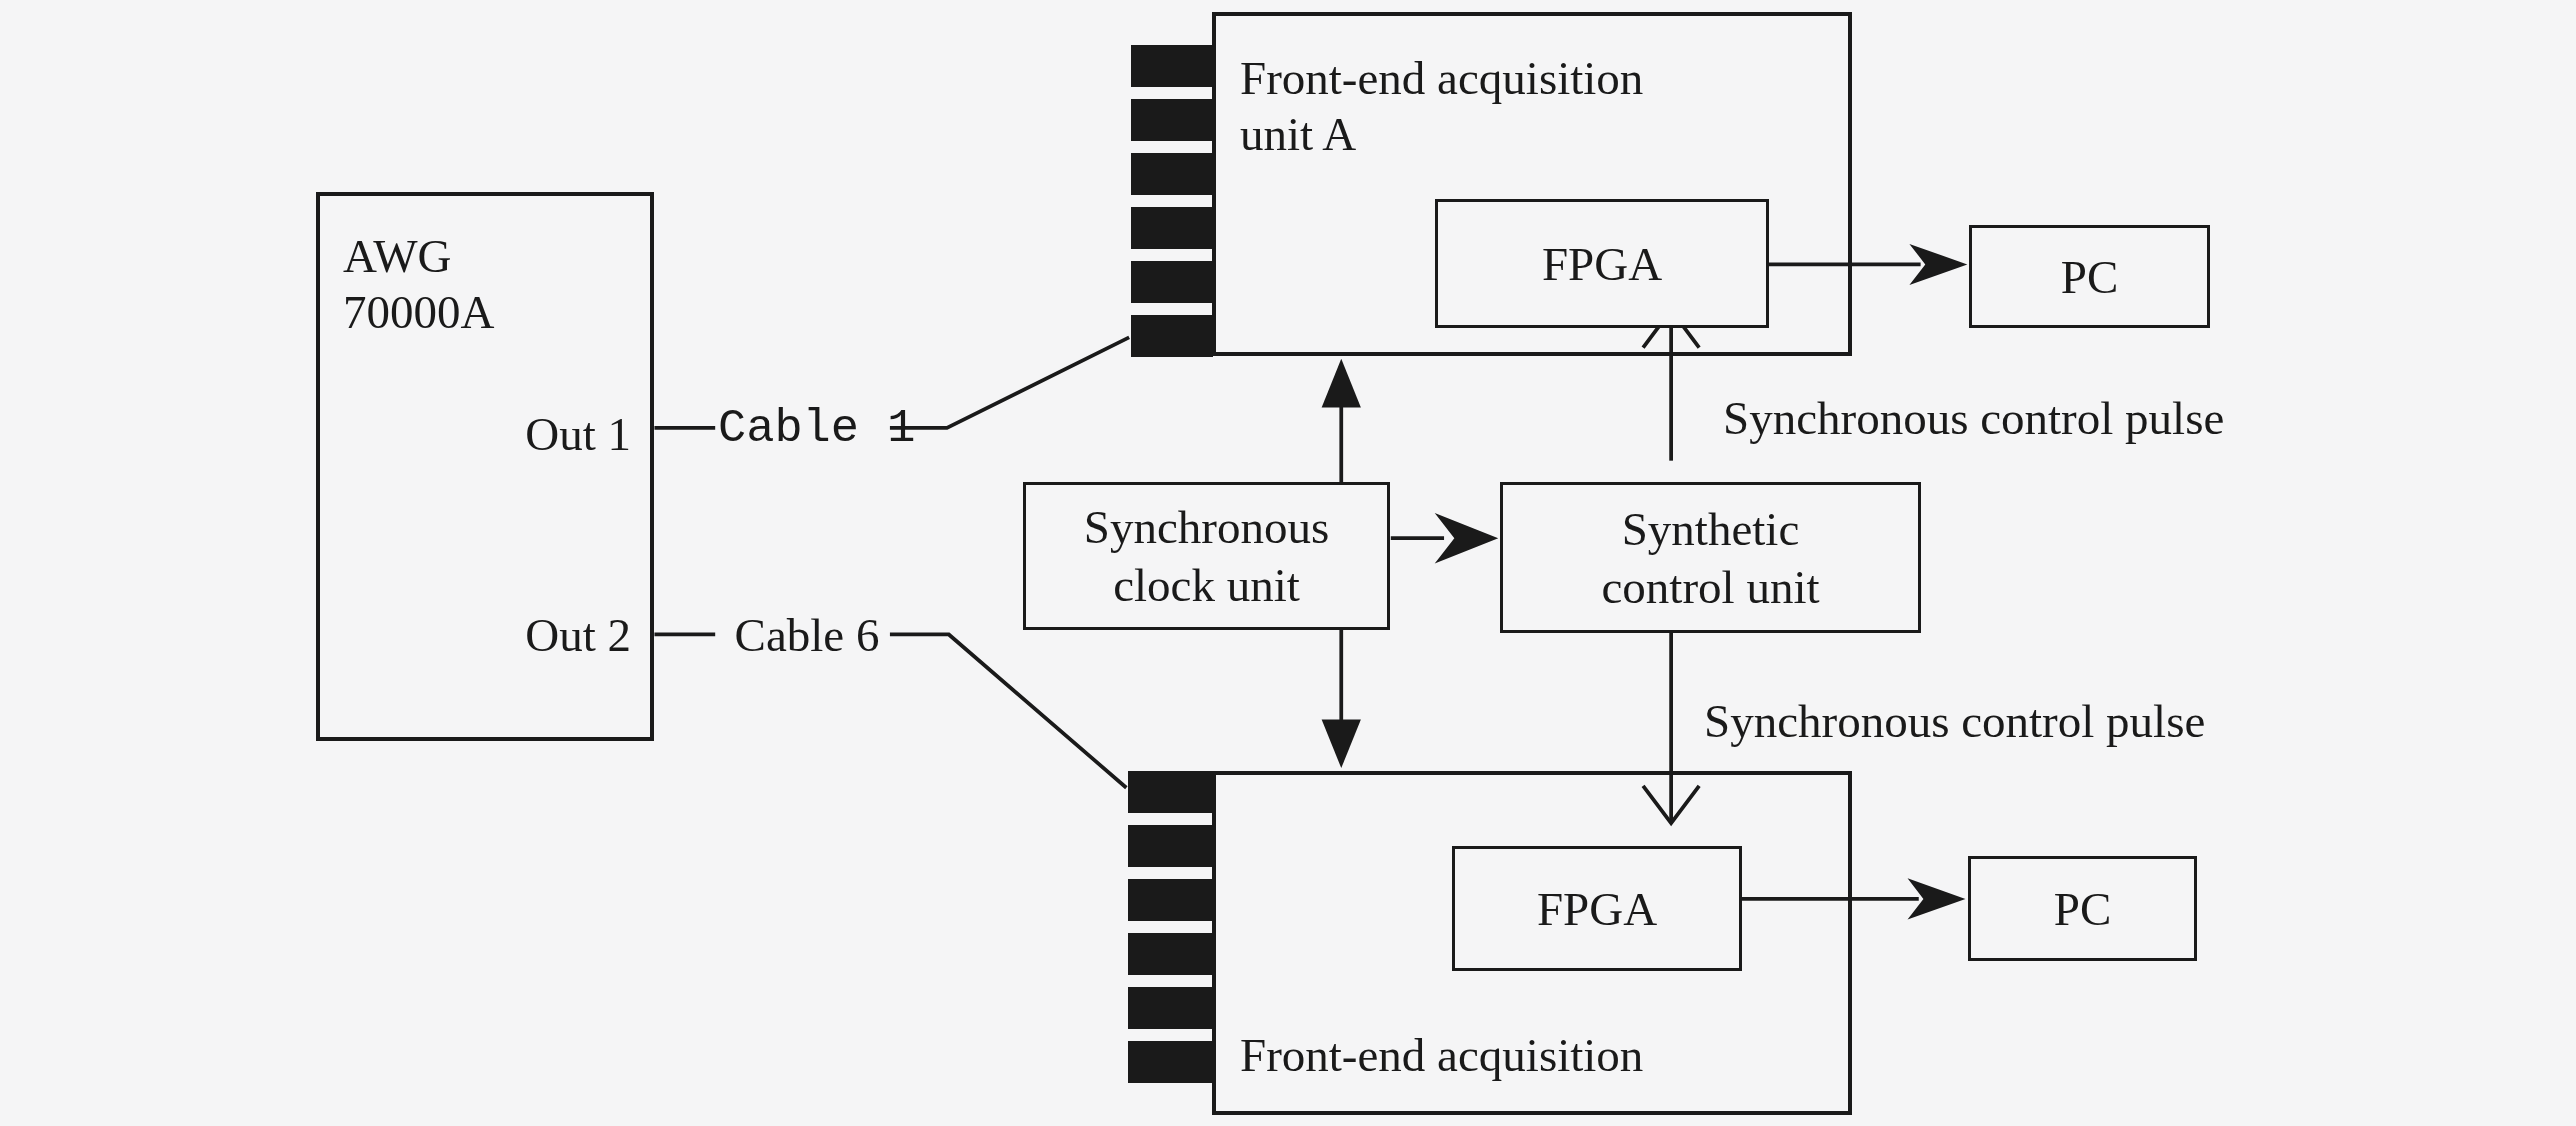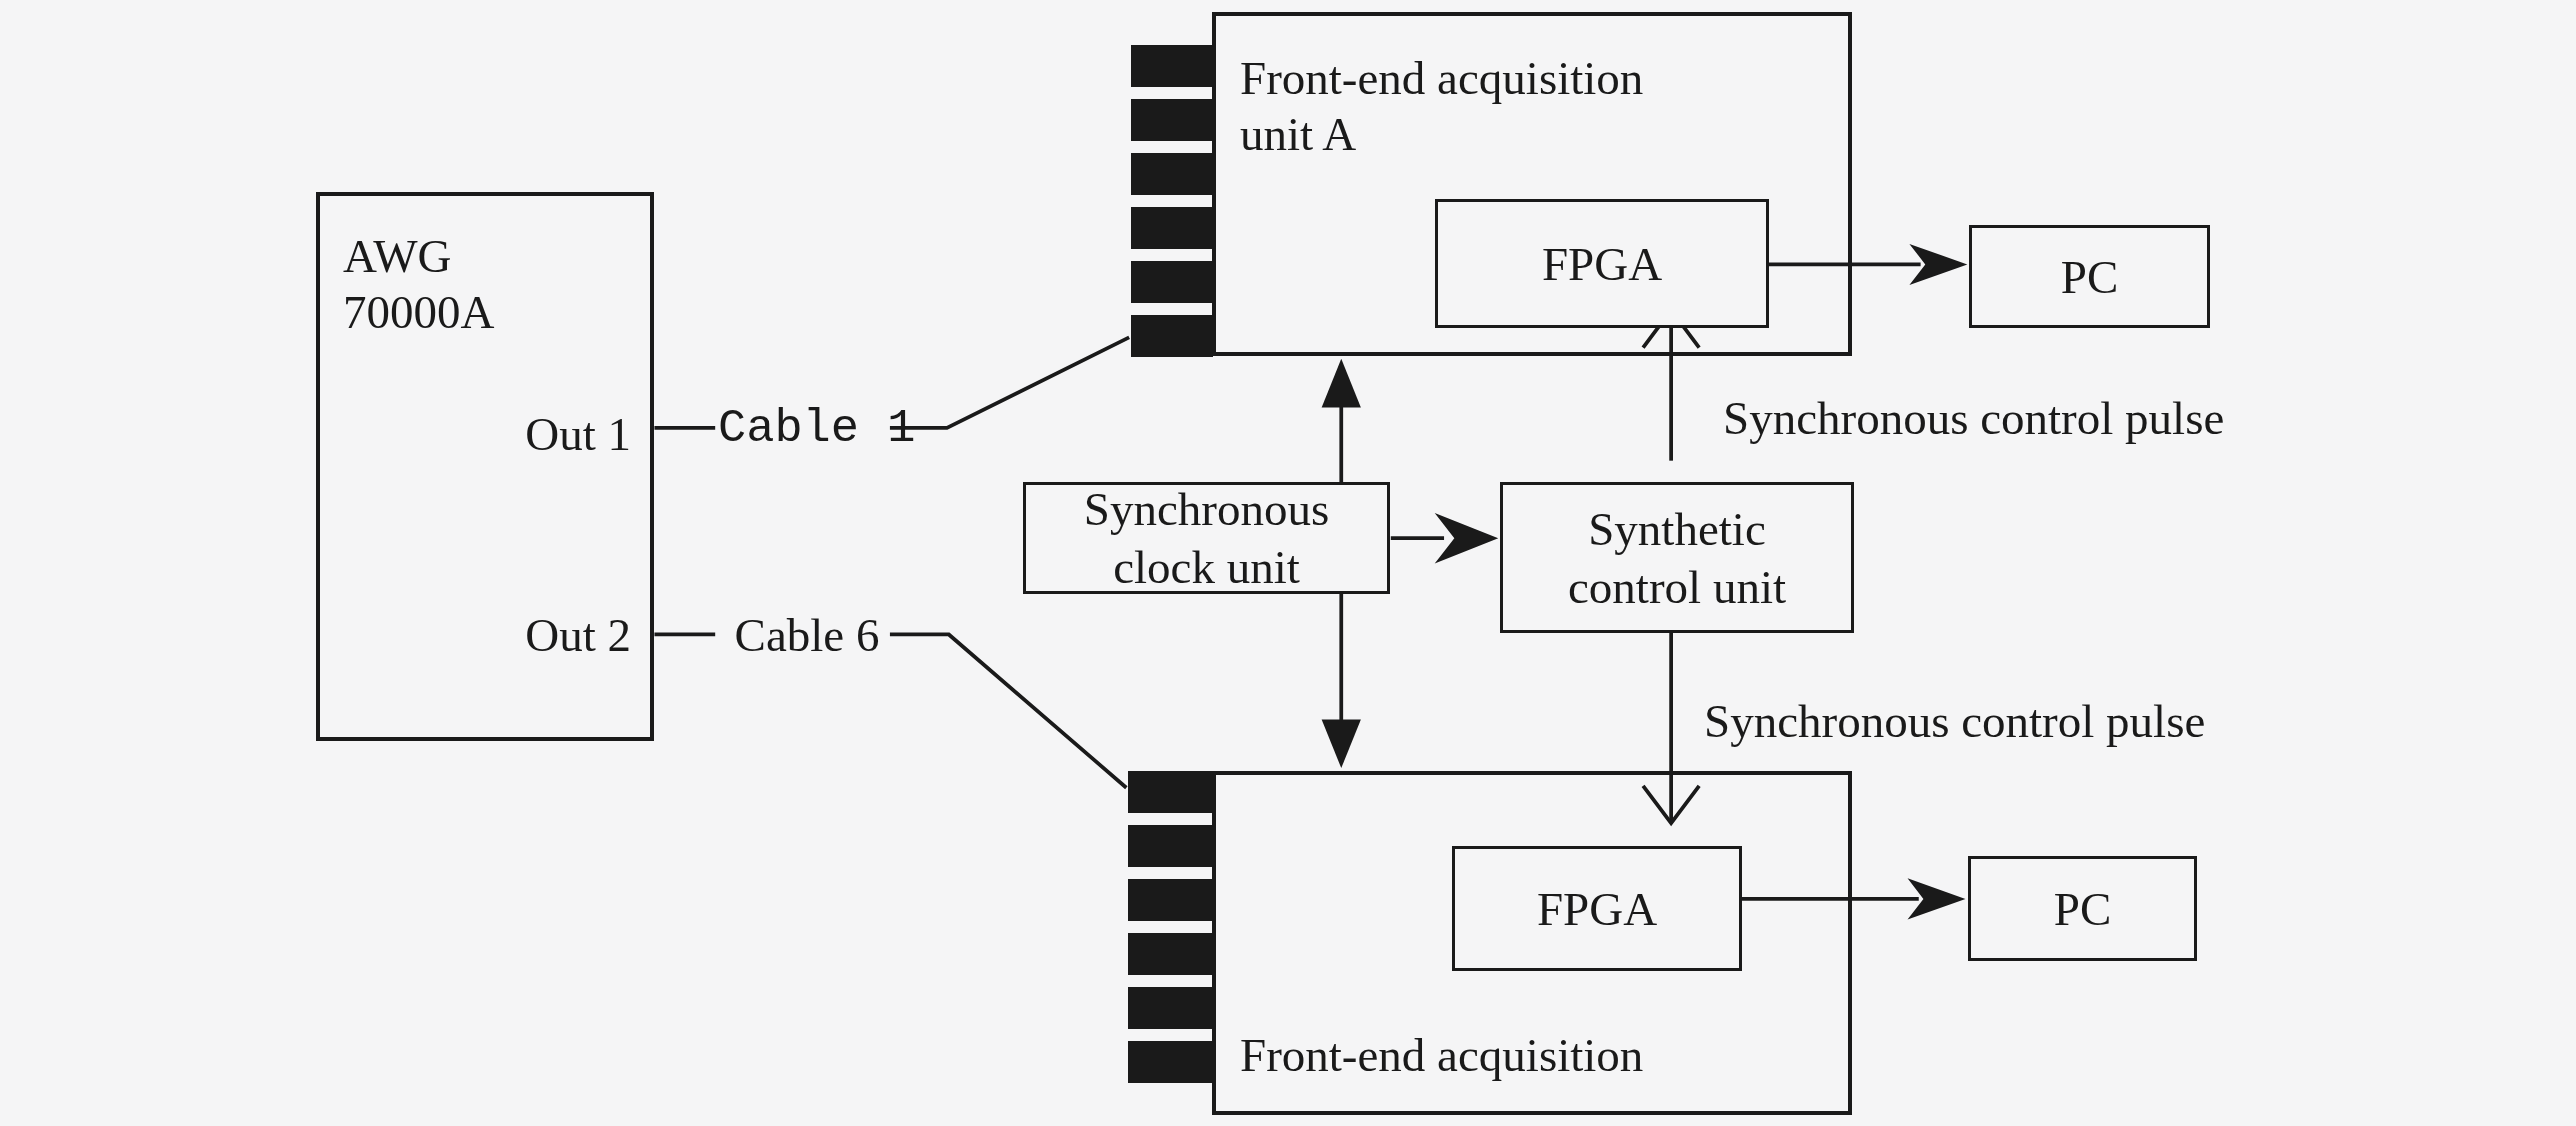--- a/index.html
+++ b/index.html
@@ -114,25 +114,25 @@
   </div>
   <div class="box center2" style="left:1969px;top:204px;width:241px;height:103px;">
     <span>PC</span>
   </div>
   <div class="box center2" style="left:1452px;top:825px;width:290px;height:125px;">
     <span>FPGA</span>
   </div>
   <div class="box center2" style="left:1968px;top:835px;width:229px;height:105px;">
     <span>PC</span>
   </div>
-  <div class="box center2" style="left:1023px;top:461px;width:367px;height:112px;">
+  <div class="box center2" style="left:1023px;top:461px;width:367px;height:148px;">
     <span>Synchronous</span>
     <span>clock unit</span>
   </div>
-  <div class="box center2" style="left:1500px;top:461px;width:354px;height:151px;">
+  <div class="box center2" style="left:1500px;top:461px;width:421px;height:151px;">
     <span>Synthetic</span>
     <span>control unit</span>
   </div>
 
   <div class="label two" style="left:343px;top:204px;">
     <div>AWG</div>
     <div>70000A</div>
   </div>
   <div class="label" style="left:430px;top:409px;width:201px;text-align:right;">Out 1</div>
   <div class="label" style="left:430px;top:610px;width:201px;text-align:right;">Out 2</div>

